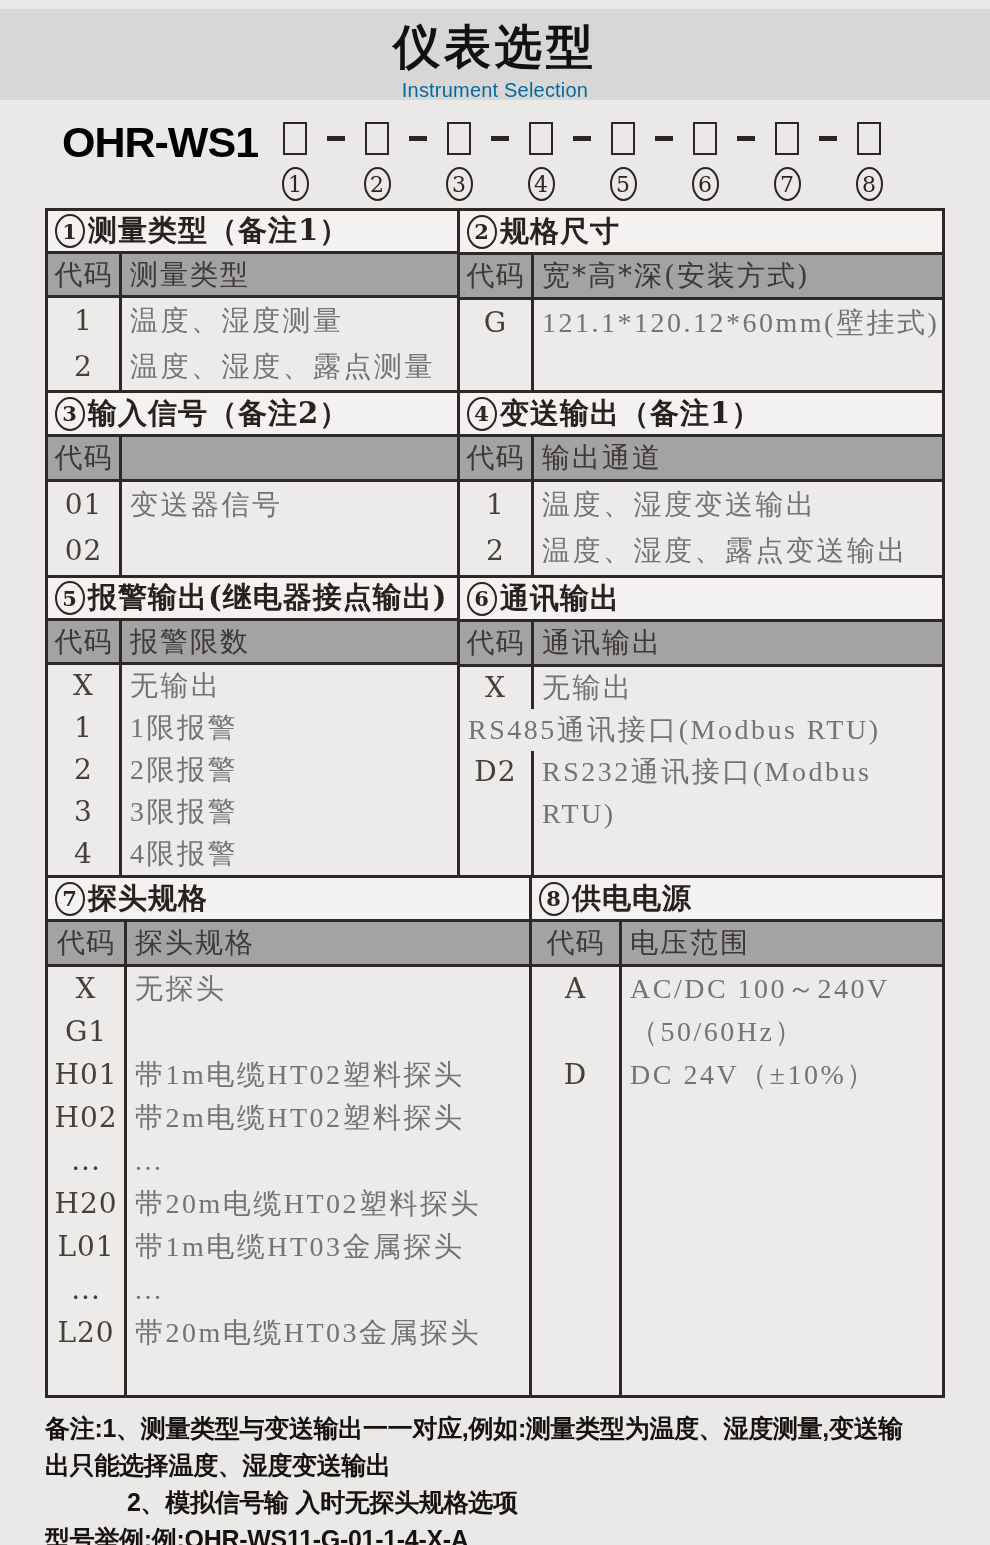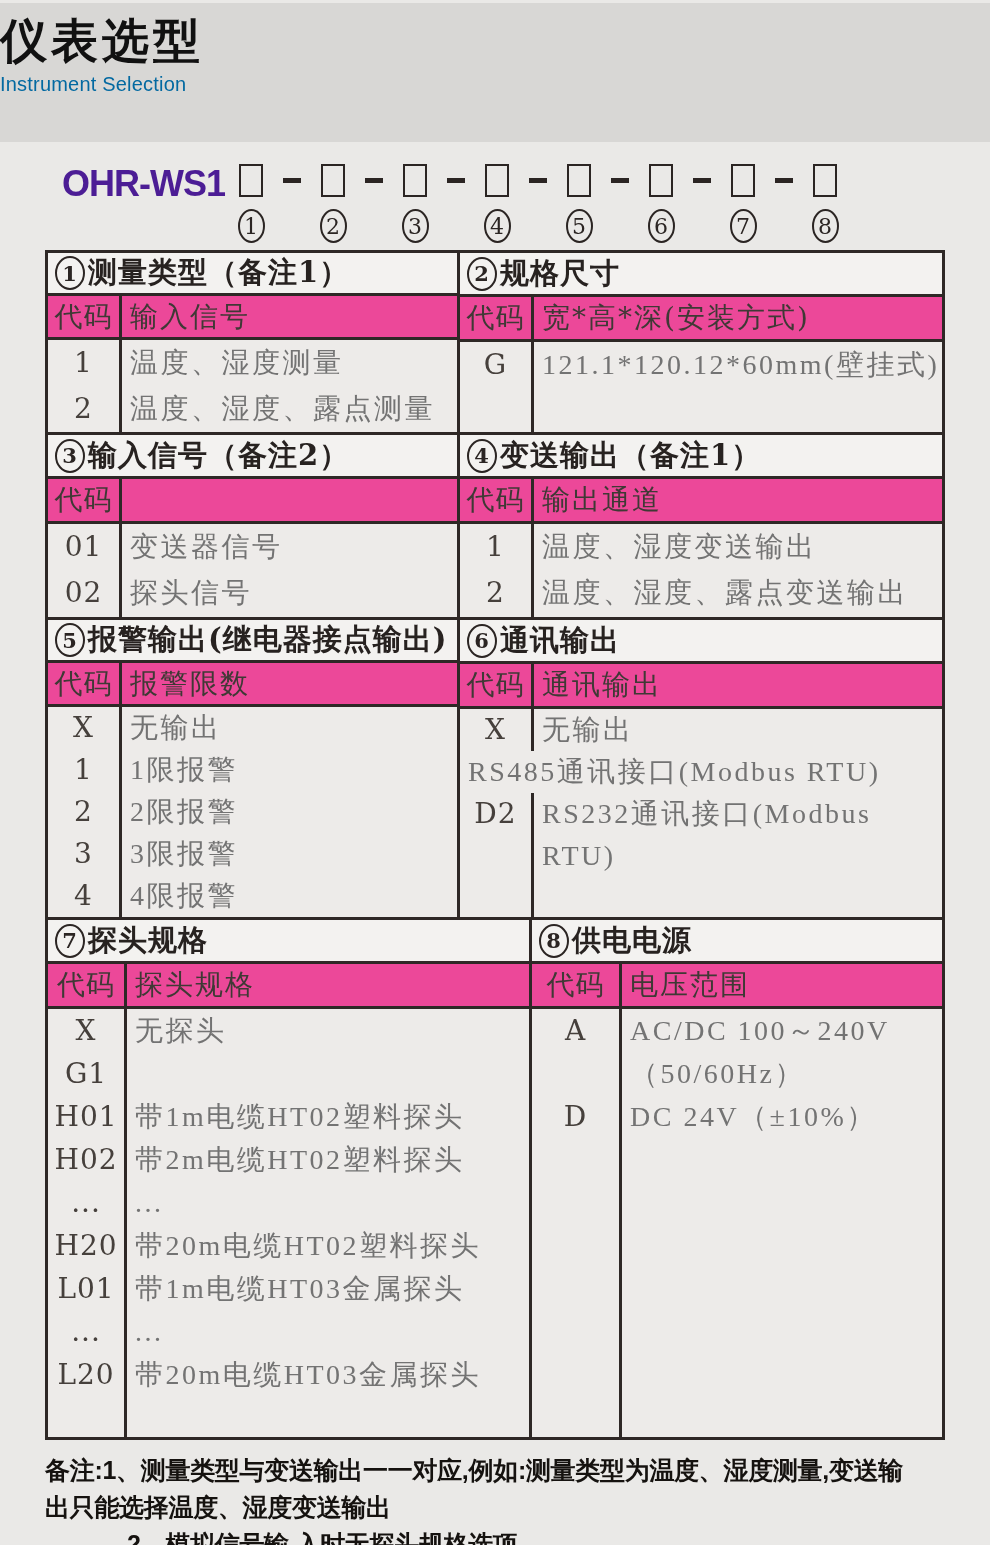--- a/index.html
+++ b/index.html
@@ -7,42 +7,42 @@
     width:990px;height:1545px;
     background:#eae9e7;
     font-family:"DejaVu Serif","Liberation Serif",serif;
     color:#46403c;
     overflow:hidden;
   }
   .page{width:990px;height:1545px;position:relative;}
 
   
   .top-band{
-    margin-top:3px;height:139px;background:#d8d7d5;
-    text-align:left;box-sizing:border-box;padding-top:10px;
+    margin-top:9px;height:91px;background:#d8d7d5;
+    text-align:center;box-sizing:border-box;padding-top:10px;
   }
   .cn-title{
     font-family:"Liberation Sans","DejaVu Sans",sans-serif;
     font-weight:bold;font-size:47px;letter-spacing:4px;color:#111;
     line-height:56px;
   }
   .en-subtitle{
     font-family:"Liberation Sans","DejaVu Sans",sans-serif;
     font-size:20px;color:#0369a1;margin-top:4px;letter-spacing:0.2px;
   }
 
   
   .model-row{
     display:flex;align-items:flex-start;
     margin:22px 0 0 62px;height:86px;
   }
   .model-prefix{
     font-family:"Liberation Sans","DejaVu Sans",sans-serif;
-    font-weight:bold;font-size:36px;color:#4c1d95;
-    line-height:40px;margin-right:5px;letter-spacing:-1px;
+    font-weight:bold;font-size:43px;color:#000000;
+    line-height:40px;margin-right:16px;letter-spacing:-1px;
   }
   .model-positions{display:flex;align-items:flex-start;}
   .model-pos{width:42px;display:flex;flex-direction:column;align-items:center;}
   .model-box{
     width:24px;height:33px;border:2.5px solid #2b2523;background:transparent;
     box-sizing:border-box;
   }
   .model-dash{
     width:18px;height:5px;background:#2b2523;margin:14px 11px 0 11px;flex:none;
   }
@@ -77,21 +77,21 @@
     background:#f3f2f0;display:flex;align-items:center;
     padding-left:7px;font-weight:bold;font-size:29px;color:#272220;
     letter-spacing:1px;white-space:nowrap;
   }
   .sec-title .circle-num{
     width:30px;height:34px;border-width:2.5px;font-size:21px;
     font-weight:bold;margin-right:3px;flex:none;
   }
   .sec-head{
     height:45px;box-sizing:border-box;border-bottom:3px solid #2e2826;
-    background:#ec4899;display:flex;font-size:28px;color:#3f3935;
+    background:#a3a3a3;display:flex;font-size:28px;color:#3f3935;
   }
   .code-w{width:74px;flex:none;}
   .band4 .sec.left .code-w{width:79px;}
   .band4 .sec.right .code-w{width:90px;}
   .head-code{
     display:flex;align-items:center;justify-content:center;
     border-right:3px solid #2e2826;box-sizing:border-box;letter-spacing:1px;
   }
   .head-desc{flex:1;display:flex;align-items:center;padding-left:8px;letter-spacing:2px;white-space:nowrap;}
 
@@ -175,21 +175,21 @@
 
   <div class="sel-table">
     <div class="band band1">
       <div class="sec left">
           <div class="sec-title">
             <span class="circle-num">1</span>
             <span>测量类型（备注1）</span>
           </div>
           <div class="sec-head">
             <div class="head-code code-w">代码</div>
-            <div class="head-desc">输入信号</div>
+            <div class="head-desc">测量类型</div>
           </div>
           <div class="sec-body">
             <div class="brow">
               <div class="cell-code code-w">1</div>
               <div class="cell-desc">温度、湿度测量</div>
             </div>
             <div class="brow">
               <div class="cell-code code-w">2</div>
               <div class="cell-desc">温度、湿度、露点测量</div>
             </div>
@@ -229,21 +229,20 @@
           <div class="sec-head">
             <div class="head-code code-w">代码</div>
           </div>
           <div class="sec-body">
             <div class="brow">
               <div class="cell-code code-w">01</div>
               <div class="cell-desc">变送器信号</div>
             </div>
             <div class="brow">
               <div class="cell-code code-w">02</div>
-              <div class="cell-desc">探头信号</div>
             </div>
             <div class="brow filler">
               <div class="cell-code code-w"></div>
               <div class="cell-desc"></div>
             </div>
           </div>
         </div>
       <div class="sec right">
           <div class="sec-title">
             <span class="circle-num">4</span>

